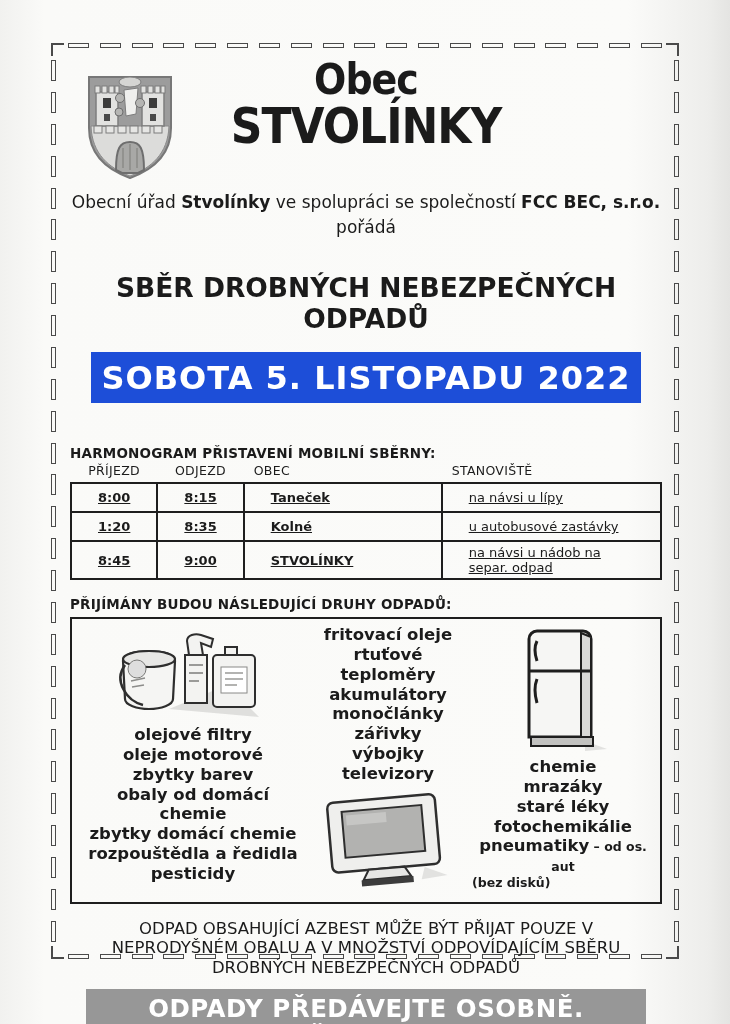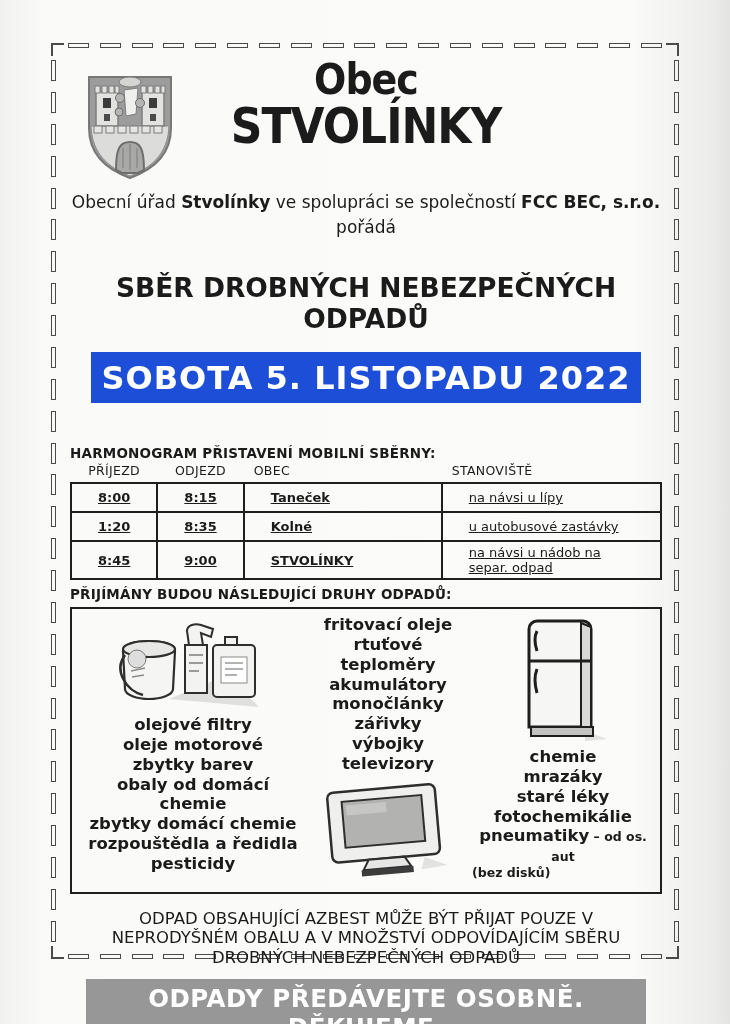--- a/index.html
+++ b/index.html
@@ -260,21 +260,21 @@
       </tr>
       <tr>
         <td class="time">8:45</td>
         <td class="time">9:00</td>
         <td class="village">STVOLÍNKY</td>
         <td class="stop">na návsi u nádob na separ. odpad</td>
       </tr>
     </tbody>
   </table>
 
-  <div class="sec-heading" style="margin-top:6px">PŘIJÍMÁNY BUDOU NÁSLEDUJÍCÍ DRUHY ODPADŮ:</div>
+  <div class="sec-heading" style="margin-top:16px">PŘIJÍMÁNY BUDOU NÁSLEDUJÍCÍ DRUHY ODPADŮ:</div>
   <div class="waste-box">
 
     <div class="waste-col">
       <span class="art">
         <svg width="168" height="96" viewBox="0 0 168 96">
           <path d="M60 84 L150 92 L118 60 Z" fill="#c9c9c7" opacity=".55"></path>
           <g fill="#f3f3f1" stroke="#2e2e2e" stroke-width="2">
             <path d="M76 30 h22 v48 h-22 z"></path>
             <path d="M80 30 L78 16 C78 10 86 8 92 10 L104 14 L102 22 L92 18 L94 30 Z"></path>
           </g>

